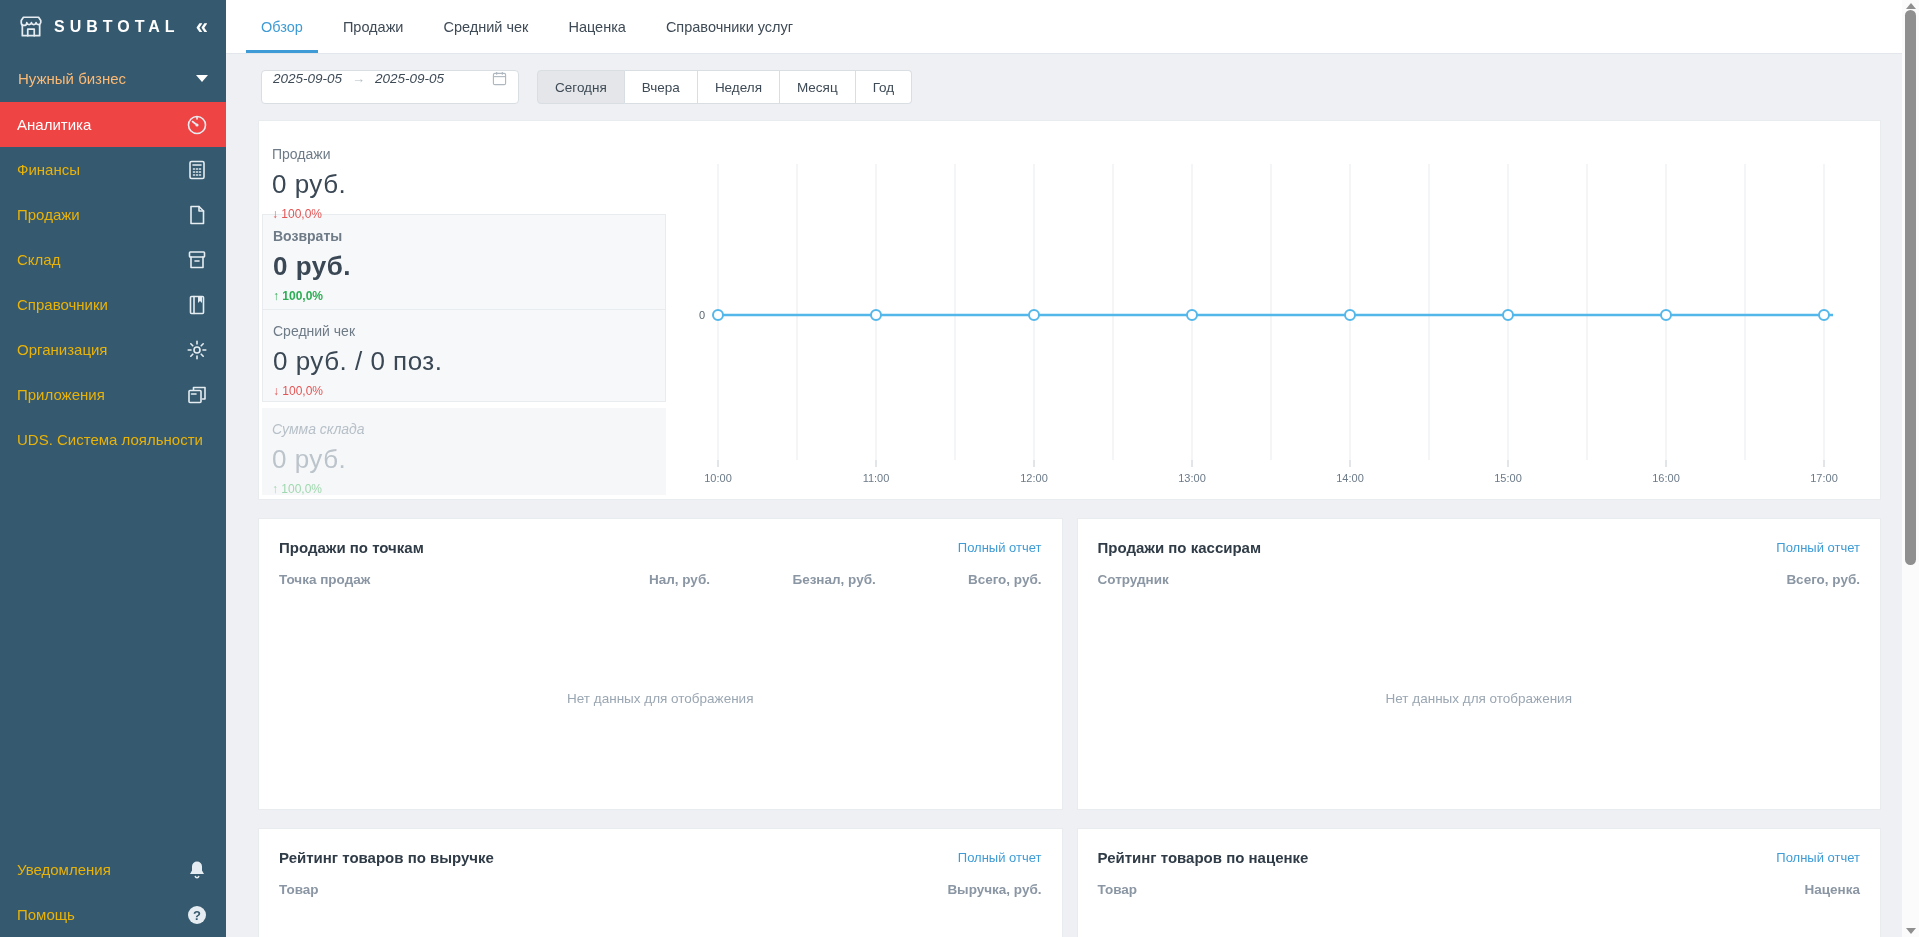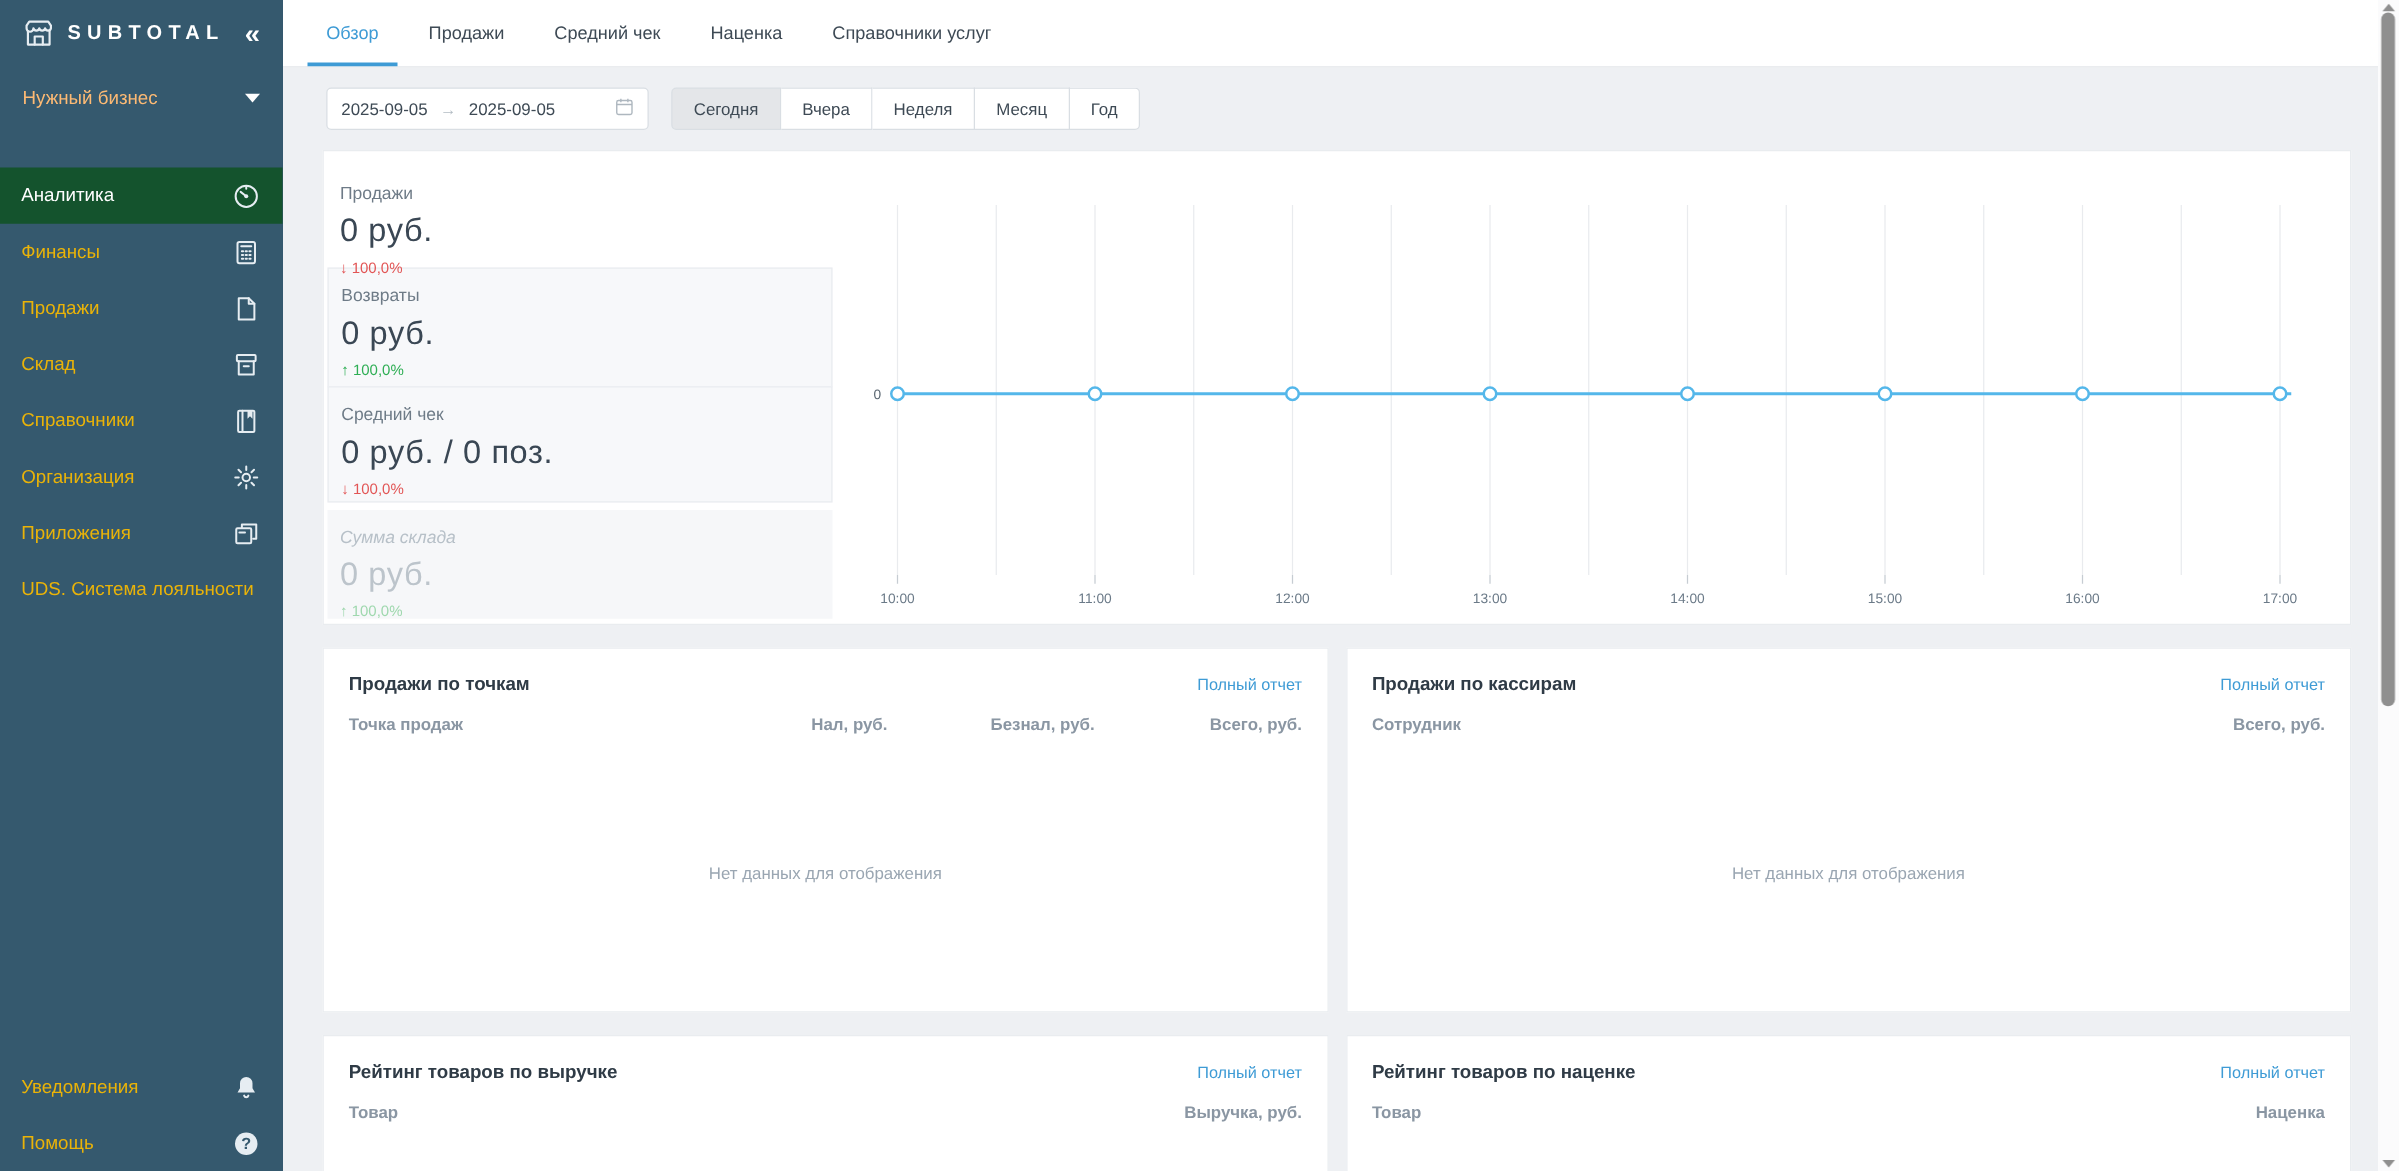--- a/index.html
+++ b/index.html
@@ -20,41 +20,41 @@
   .collapse-btn{ font-size:22px; color:#fff; line-height:1; cursor:pointer; font-weight:bold;}
   .biz-row{ height:48px; display:flex; align-items:center; padding:0 18px; color:#fdba74; font-size:15px; cursor:pointer; flex:none;}
   .biz-row .lbl{ flex:1; }
   .caret-down{ width:0; height:0; border-left:6px solid transparent; border-right:6px solid transparent; border-top:7px solid #fff; }
   .nav{ flex:none; }
   .nav-item{
     height:45px; display:flex; align-items:center; padding:0 17px;
     color:#eab308; font-size:15px; cursor:pointer;
   }
   .nav-item .lbl{ flex:1; }
-  .nav-item.active{ background:#14532d; color:#fff;margin-top:32px; }
+  .nav-item.active{ background:#ef4444; color:#fff; }
   .nav-ic{ width:24px; height:24px; flex:none; }
   .nav-ic svg{ display:block; }
   .side-footer{ margin-top:auto; flex:none; }
   
   .main{ margin-left:226px; height:100%; }
   .tabbar{
     height:54px; background:#fff; border-bottom:1px solid #E3E6EA;
     display:flex; align-items:stretch; padding-left:20px;
   }
   .tab{
     display:flex; align-items:center; padding:0 15px; margin-right:10px;
     font-size:14.5px; color:#3E4A55; position:relative; cursor:pointer;
   }
   .tab.active{ color:#3E9BD5; }
   .tab.active::after{ content:""; position:absolute; left:0; right:0; bottom:0; height:3px; background:#3E9BD5; }
   
   .filterbar{ height:66px; display:flex; align-items:center; padding-left:35px; }
   .daterange{
     width:258px; height:34px; background:#fff; border:1px solid #D9DEE3; border-radius:4px;
-    display:flex; align-items:center; padding:0 11px; font-size:13.5px; color:#3E4A55; cursor:pointer;
+    display:flex; padding:0 11px; font-size:13.5px; color:#3E4A55; cursor:pointer;font-style:italic;
   }
   .dr-arrow{ color:#B3BCC4; margin:0 10px; font-size:13px; }
   .dr-cal{ margin-left:auto; color:#AEB7BF; }
   .btn-group{ display:flex; margin-left:18px; }
   .rbtn{
     height:34px; padding:0 17px; background:#fff; border:1px solid #D9DEE3; border-left:none;
     font-size:13.5px; color:#3E4A55; display:flex; align-items:center; cursor:pointer;
   }
   .rbtn:first-child{ border-left:1px solid #D9DEE3; border-radius:4px 0 0 4px; }
   .rbtn:last-child{ border-radius:0 4px 4px 0; }
@@ -65,21 +65,21 @@
     border:1px solid #E9ECEF; position:relative;
   }
   .stats{ position:absolute; left:3px; top:12px; width:404px; }
   .stat{ padding:13px 20px 11px 10px; }
   .stat .s-label{ font-size:14px; color:#6E7B87; }
   .stat .s-value{ font-size:26px; color:#3A4754; margin-top:7px; letter-spacing:0.5px;}
   .stat .s-delta{ font-size:12px; margin-top:7px; }
   .d-down{ color:#E25555; } .d-up{ color:#2EAE54; }
   .stat.white{ height:81px; background:#fff; }
   .stat.gray{ background:#F7F8FA; border:1px solid #E9ECEF; }
-  .stat.g1{ height:96px; }
+  .stat.g1{ height:96px;font-weight:bold; }
   .stat.g2{ height:93px; margin-top:-1px; }
   .stat.muted{ height:87px; margin-top:6px; background:#F6F7F9; border:none; }
   .stat.muted .s-label{ color:#B7C0C8;font-style:italic; }
   .stat.muted .s-value{ color:#BCC4CB; }
   .stat.muted .s-delta.d-up{ color:#9FD8AE; }
   .chart-wrap{ position:absolute; left:404px; top:1px; width:1200px; height:377px; overflow:hidden; }
   .gridline{ stroke:#E9EBEE; stroke-width:1; }
   .tickmark{ stroke:#C6CCD2; stroke-width:1; }
   .axis-label{ fill:#6B7A88; font-size:11px; font-family:"Liberation Sans",sans-serif; }
   .zero-label{ fill:#5A6671; font-size:11px; font-family:"Liberation Sans",sans-serif; }

